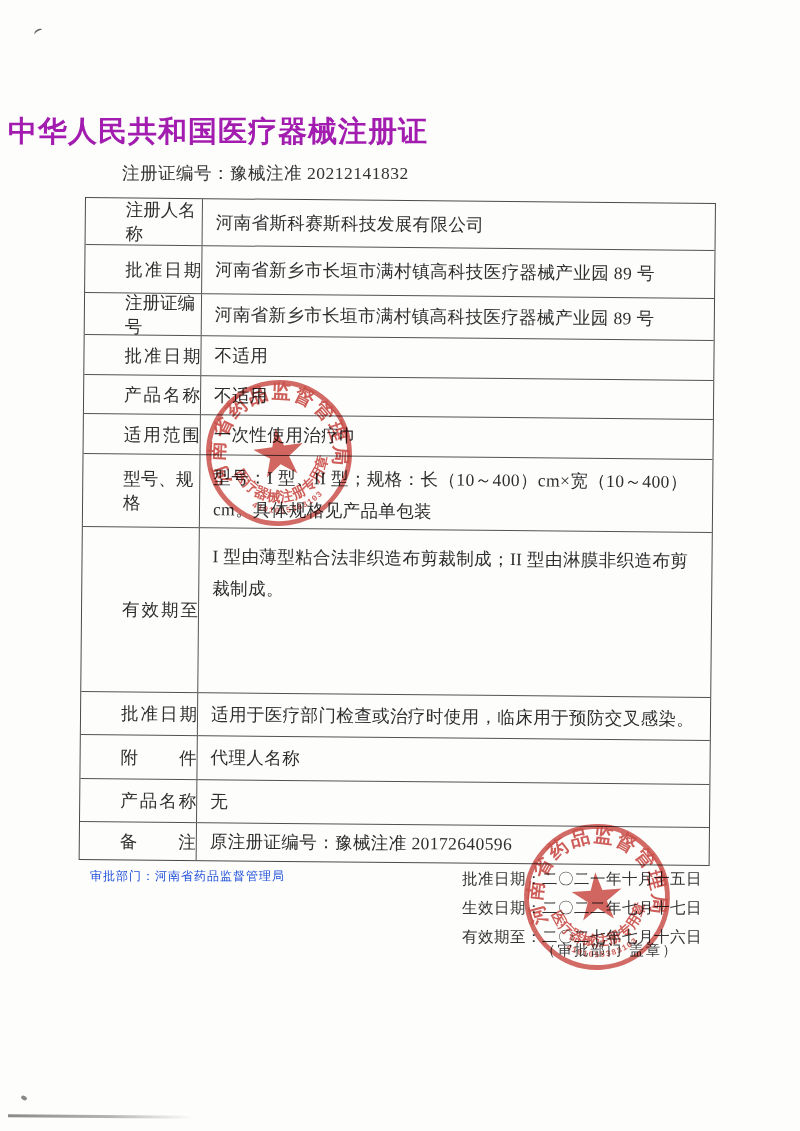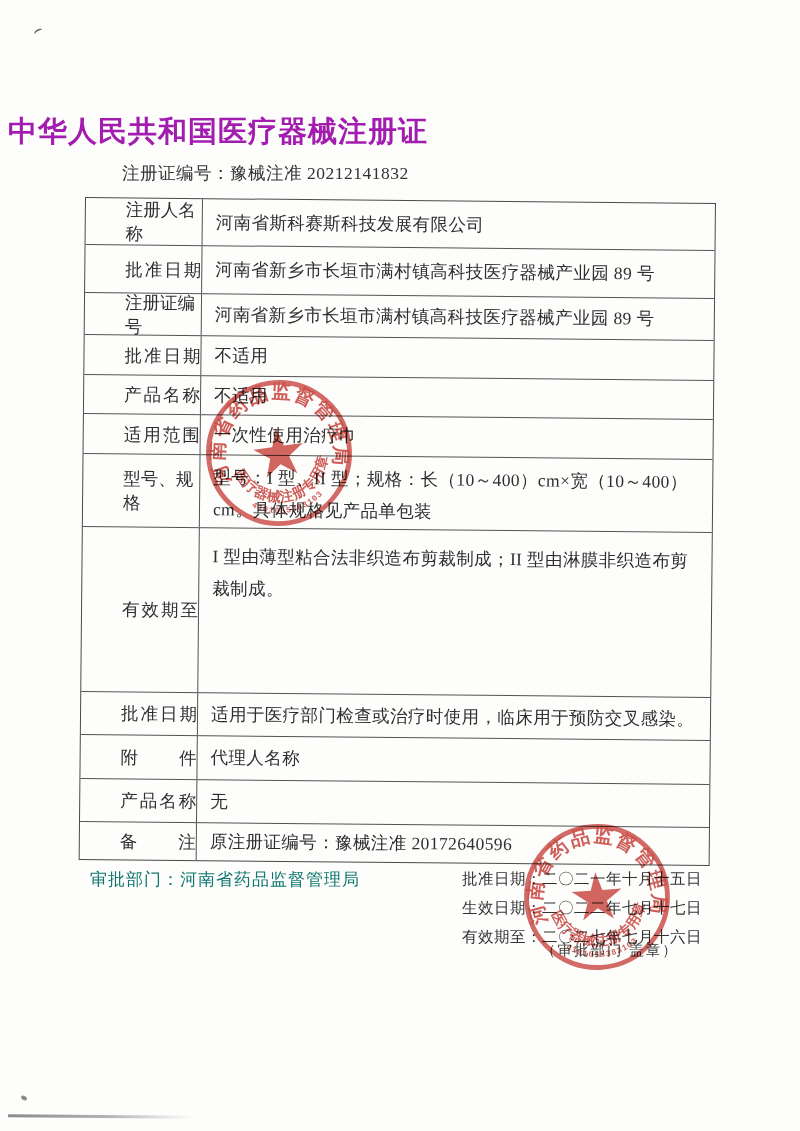--- a/index.html
+++ b/index.html
@@ -52,21 +52,21 @@
   }
   .cell-label span{display:block;width:92px;text-align-last:justify;text-justify:inter-character;margin-left:40px;}
   .cell-value{
     flex:1;display:flex;align-items:center;box-sizing:border-box;
     padding:2px 12px 2px 13px;font-size:17.5px;line-height:1.65;color:#2e2e2e;letter-spacing:.4px;
   }
   .row.top-align .cell-value{align-items:flex-start;padding-top:6px;line-height:1.85;}
   .r8 .cell-value{align-items:flex-start;padding-top:13px;line-height:1.8;}
 
   
-  .footer-left{position:absolute;left:90px;top:868px;font-size:17px;color:#0f766e;letter-spacing:1px;}
+  .footer-left{position:absolute;left:90px;top:868px;font-size:12px;color:#1d4ed8;letter-spacing:1px;}
   .footer-dates{position:absolute;left:462px;top:864px;font-size:15.5px;color:#333;}
   .footer-dates .dline{height:29px;line-height:29px;letter-spacing:.5px;white-space:nowrap;}
   .seal-hint{position:absolute;left:541px;top:941px;font-size:14.5px;color:#3a3a3a;letter-spacing:2px;}
 
   
   .stamp{position:absolute;mix-blend-mode:multiply;opacity:.92;}
   .stamp svg{display:block;}
   .stamp1{left:203px;top:377px;transform:rotate(-8deg);}
   .stamp2{left:521px;top:821px;transform:rotate(-4deg);}
   .stamp text{

